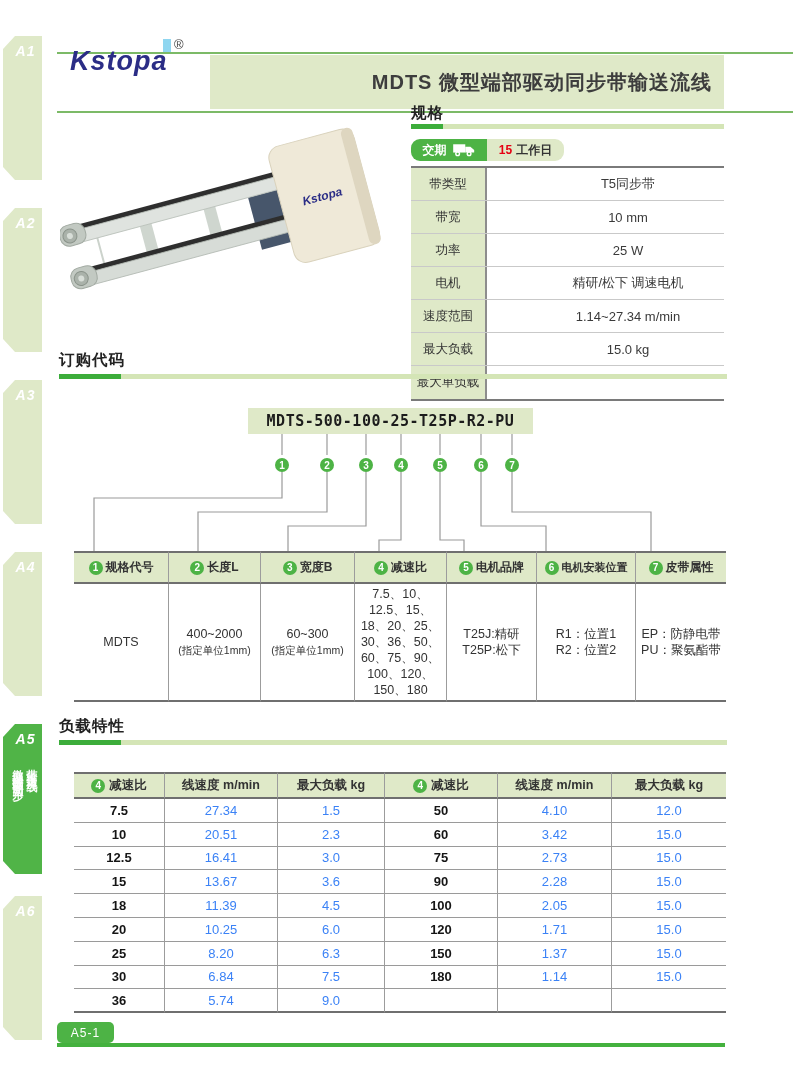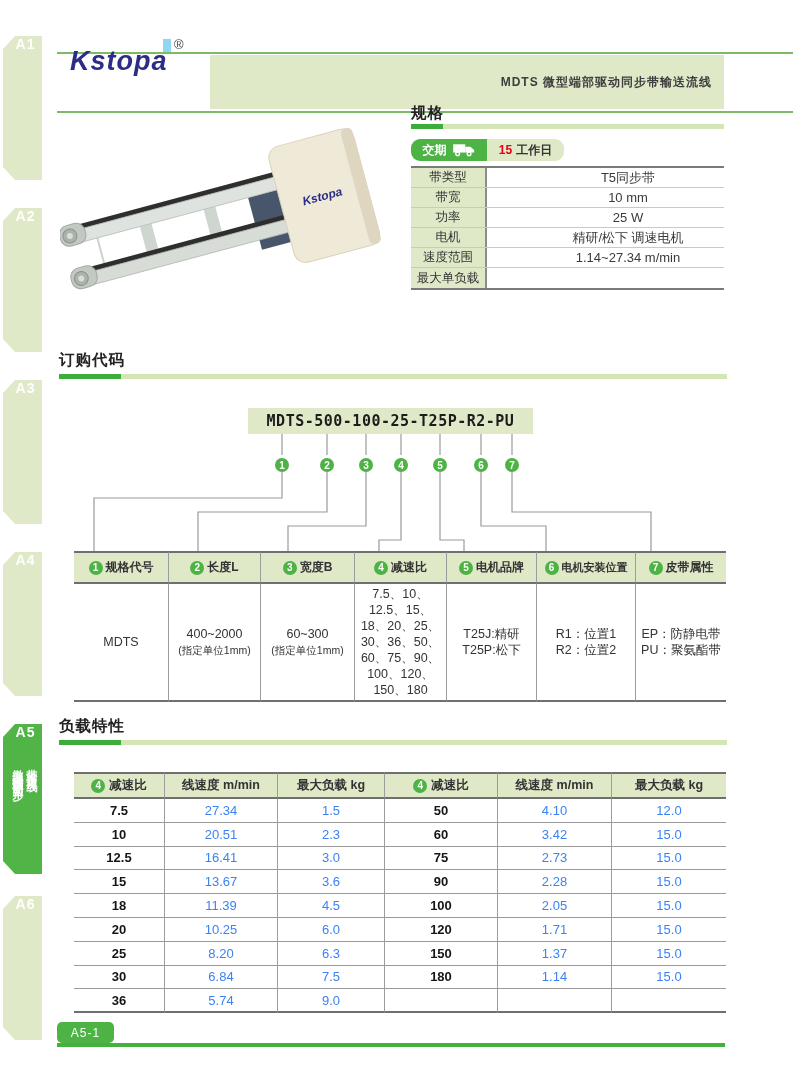--- a/index.html
+++ b/index.html
@@ -11,36 +11,36 @@
   .abs { position:absolute; }
 
   
   .tab {
     position:absolute; left:3px; width:39px; height:144px;
     background:#dfe9c8; color:#fff;
     clip-path: polygon(12px 0, 100% 0, 100% 100%, 12px 100%, 0 calc(100% - 13px), 0 13px);
   }
   .tab.active { background:#50b447; height:150px; }
   .tab .tlabel {
-    display:block; text-align:center; padding-left:6px;
-    font-size:14px; font-weight:bold; letter-spacing:1px;
+    display:block; text-align:center; padding-top:7px; padding-left:6px;
+    font-size:14px; font-weight:bold; letter-spacing:1px;font-style:italic;
   }
   .vtxt {
     position:absolute; top:36px; writing-mode:vertical-rl; text-orientation:upright;
     font-size:11px; letter-spacing:3px; color:#fff; font-weight:bold;
   }
   .vtxt.right { left:21px; }
   .vtxt.left  { left:7px;  }
 
   
   .hline { position:absolute; left:57px; width:736px; height:2px; background:#7cba67; }
   .banner {
     position:absolute; left:210px; top:55px; width:514px; height:54px; background:#dfe9c8;
     display:flex; align-items:center; justify-content:flex-end; padding-right:12px;
-    font-size:12px; font-weight:bold; color:#3d3d3d; letter-spacing:1px;
+    font-size:20px; font-weight:bold; color:#3d3d3d; letter-spacing:1px;
   }
   .logo { position:absolute; left:70px; top:46px; width:140px; }
   .logo .lt { font-size:27px; font-weight:bold; color:#2b2d86; letter-spacing:1px; font-style:italic; }
   .logo .lacc { position:absolute; left:93px; top:-7px; width:8px; height:13px; background:#8fd6f0; }
   .logo .lreg { position:absolute; left:104px; top:-9px; font-size:13px; color:#444; font-style:normal; }
 
   
   .sec-h { position:absolute; font-size:15.5px; font-weight:bold; color:#222; letter-spacing:1px; }
   .underline { position:absolute; height:5px; background:#d4e5b6; }
   .underline i { display:block; height:5px; background:#3cad3b; }
@@ -57,21 +57,21 @@
     display:flex; align-items:center; justify-content:center; gap:4px;
     font-size:12px; font-weight:bold; color:#333;
   }
   .d-light .red { color:#e60012; }
 
   
   .spec-table {
     position:absolute; left:411px; top:166px; width:313px;
     border-top:2px solid #7a7a7a; border-bottom:2px solid #7a7a7a;
   }
-  .spec-row { display:flex; height:20px; border-bottom:1px solid #c9c9c9; }
+  .spec-row { display:flex; height:33px; border-bottom:1px solid #c9c9c9; }
   .spec-row:last-child { border-bottom:none; }
   .spec-row .sl {
     width:76px; background:#dfe9c8; border-right:2px solid #8d8d8d;
     display:flex; align-items:center; justify-content:center; font-size:12.5px; color:#333;
   }
   .spec-row .sv { flex:1; display:flex; align-items:center; justify-content:center; font-size:13px; color:#3a3a3a;margin-left:45px; }
 
   
   .diagram { position:absolute; left:60px; top:398px; width:740px; height:153px; }
   .codebox {
@@ -230,20 +230,24 @@
       <div class="sl">功率</div>
       <div class="sv">25 W</div>
     </div>
   <div class="spec-row">
       <div class="sl">电机</div>
       <div class="sv">精研/松下 调速电机</div>
     </div>
   <div class="spec-row">
       <div class="sl">速度范围</div>
       <div class="sv">1.14~27.34 m/min</div>
+    </div>
+  <div class="spec-row">
+      <div class="sl">最大负载</div>
+      <div class="sv">15.0 kg</div>
     </div>
   <div class="spec-row">
       <div class="sl">最大单负载</div>
     </div>
 </div>
 
 <div class="sec-h" style="left:59px; top:350px">订购代码</div>
 <div class="underline" style="left:59px; top:374px; width:668px">
     <i style="width:62px"></i>
   </div>

